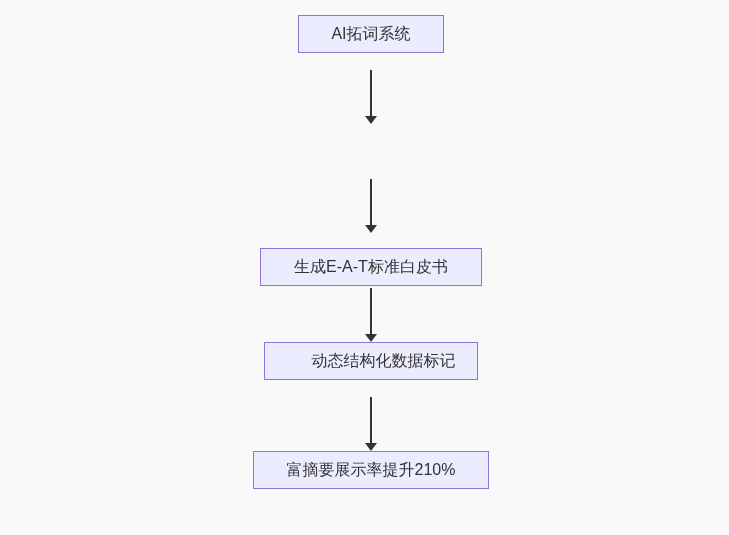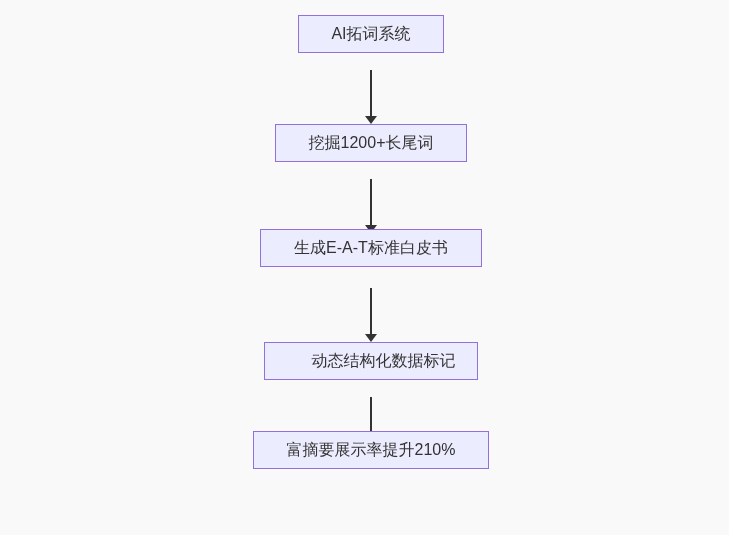--- a/index.html
+++ b/index.html
@@ -25,23 +25,23 @@
     color: var(--node-text, #333333);
     display: flex;
     align-items: center;
     justify-content: center;
     font-size: 16px;
     line-height: 1;
     white-space: nowrap;
   }
   .node-1 { top: 15px;  width: 146px; }
   .node-2 { top: 124px; width: 192px; }
-  .node-3 { top: 229px; width: 222px; }
+  .node-3 { top: 248px; width: 222px; }
   .node-4 { top: 342px; width: 214px; padding-left: 25px; }
-  .node-5 { top: 431px; width: 236px; }
+  .node-5 { top: 451px; width: 236px; }
 
   .edge {
     position: absolute;
     left: 371px;
     transform: translateX(-50%);
     width: 12px;
     display: flex;
     flex-direction: column;
     align-items: center;
   }
@@ -71,23 +71,20 @@
 
   <div class="node node-1">
     <span>AI拓词系统</span>
   </div>
 
   <div class="edge edge-1">
     <div class="line"></div>
     <div class="head"></div>
   </div>
 
-  <div class="node node-2">
-    <span>挖掘1200+长尾词</span>
-  </div>
 
   <div class="edge edge-2">
     <div class="line"></div>
     <div class="head"></div>
   </div>
 
   <div class="node node-3">
     <span>生成E-A-T标准白皮书</span>
   </div>
 

